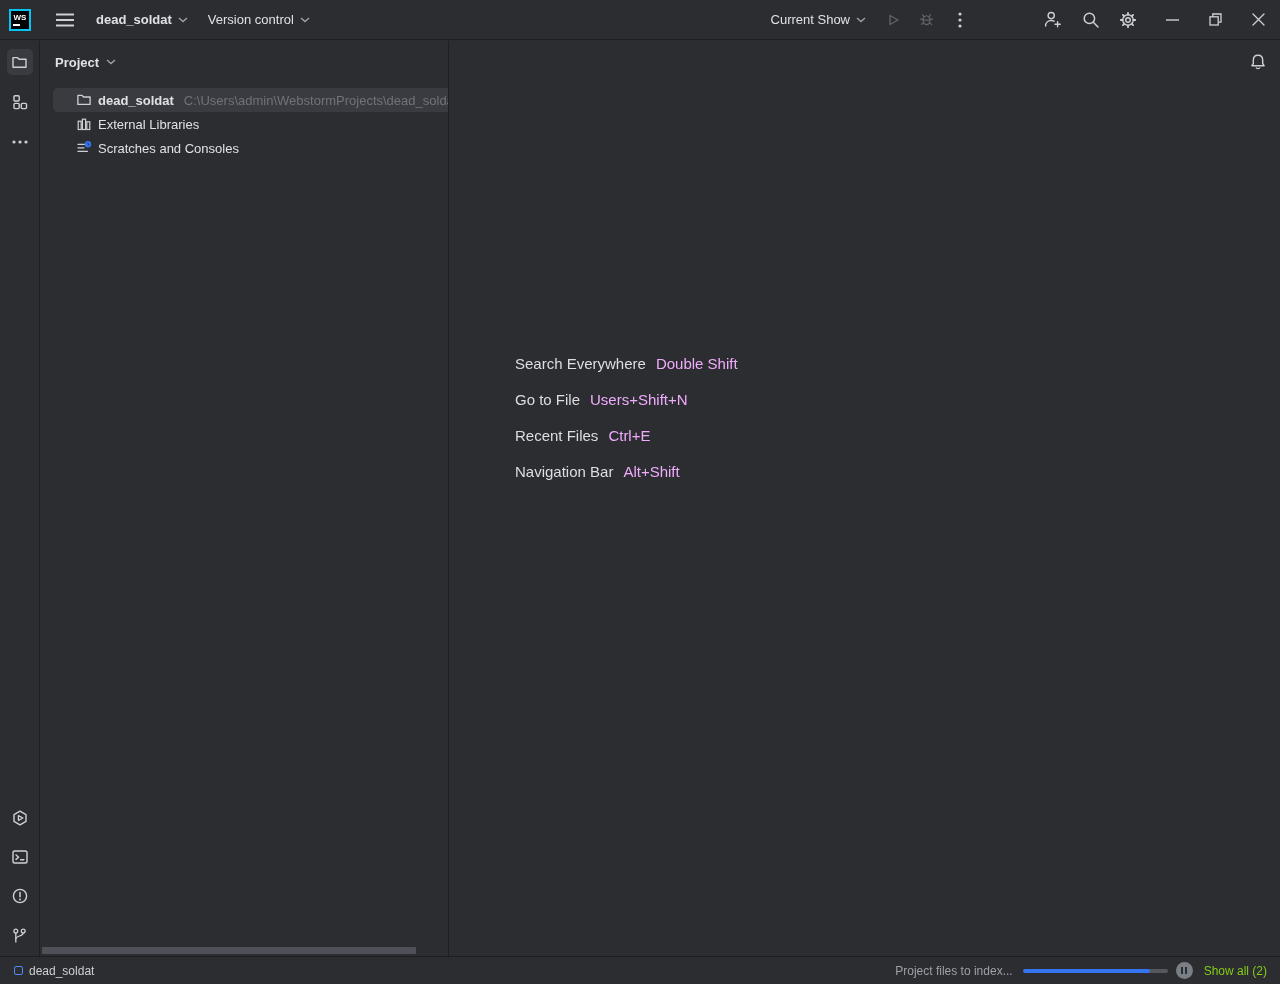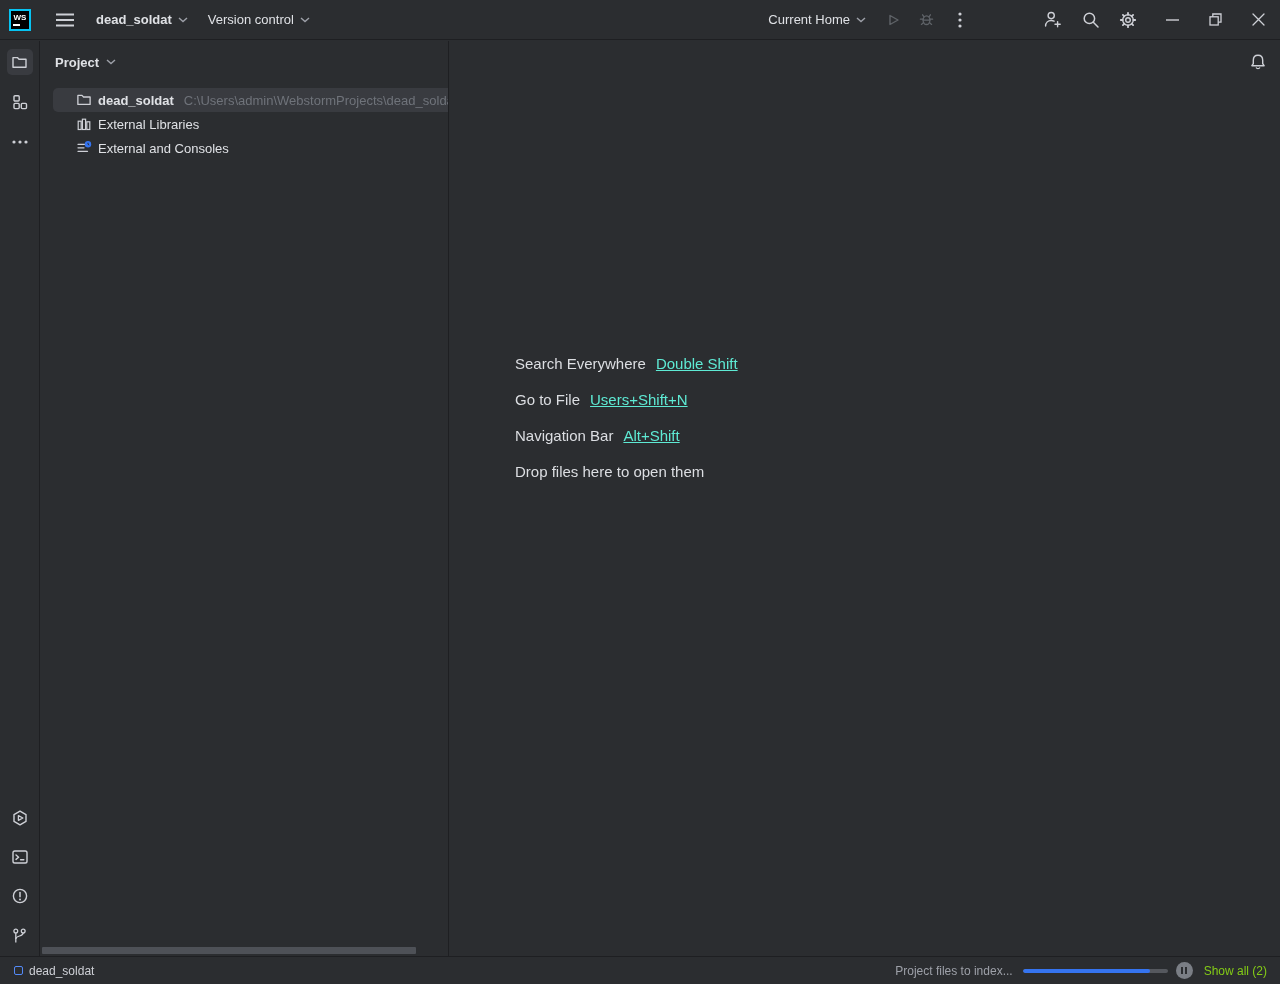--- a/index.html
+++ b/index.html
@@ -77,21 +77,21 @@
     position:absolute; left:2px; bottom:2px; width:374px; height:7px;
     background:#4E5157; border-radius:1px;
   }
 
   
   #main { flex:1; position:relative; }
   #bell { position:absolute; top:12px; right:13px; }
   #shortcuts { position:absolute; left:66px; top:310px; }
   .sc-row { height:24px; margin-bottom:12px; display:flex; align-items:center; font-size:15px; }
   .sc-label { color:#DCDEE2;text-align:center; }
-  .sc-keys { color:#5eead4; margin-left:10px;text-decoration:underline; }
+  .sc-keys { color:#f0abfc; margin-left:10px; }
 
   
   #statusbar {
     position:absolute; left:0; right:0; bottom:0; height:28px;
     border-top:1px solid #1E1F22; display:flex; align-items:center;
     padding:0 13px 0 14px; font-size:12px; color:#CED0D6;
   }
   .module-ic { width:9px; height:9px; border:1.5px solid #548AF7; border-radius:2px; margin-right:6px; flex:0 0 auto; }
   #statusbar .spacer { flex:1; }
   .scan-text { color:#9DA0A8; }
@@ -136,21 +136,21 @@
     <div class="tb-btn tb-select" style="margin-left:10px">
       <span>Version control</span>
       <svg class="ic-grey" width="10" height="6" viewBox="0 0 10 6">
         <path d="M1 1 L5 4.6 L9 1" fill="none" stroke="currentColor" stroke-width="1.4"></path>
       </svg>
     </div>
 
     <div class="spacer"></div>
 
     <div class="tb-btn tb-select">
-      <span>Current Home</span>
+      <span>Current Show</span>
       <svg class="ic-grey" width="10" height="6" viewBox="0 0 10 6">
         <path d="M1 1 L5 4.6 L9 1" fill="none" stroke="currentColor" stroke-width="1.4"></path>
       </svg>
     </div>
 
     <div class="tb-btn" style="margin-left:8px">
       <svg class="ic-dim" width="16" height="16" viewBox="0 0 16 16">
         <path d="M5 3.5 L13 8 L5 12.5 Z" fill="none" stroke="currentColor" stroke-width="1.4" stroke-linejoin="round"></path>
       </svg>
     </div>
@@ -306,21 +306,21 @@
         <div class="tree-row">
           <svg width="16" height="16" viewBox="0 0 16 16" style="flex:0 0 auto">
             <g stroke="#CED0D6" stroke-width="1.3" stroke-linecap="round">
               <line x1="2" y1="4.3" x2="8.6" y2="4.3"></line>
               <line x1="2" y1="7.8" x2="8" y2="7.8"></line>
               <line x1="2" y1="11.3" x2="11.5" y2="11.3"></line>
             </g>
             <circle cx="12" cy="4.3" r="3.2" fill="#3574F0"></circle>
             <path d="M12 2.8 V4.3 L13.2 5.1" fill="none" stroke="#2B2D30" stroke-width="1"></path>
           </svg>
-          <span class="name">External and Consoles</span>
+          <span class="name">Scratches and Consoles</span>
         </div>
       </div>
 
       <div class="hscroll"></div>
     </div>
 
     <div id="main">
       <div id="bell">
         <svg class="ic" width="18" height="18" viewBox="0 0 18 18">
           <path d="M9 2.2 C6.1 2.2 4.3 4.4 4.3 7.2 V10.7 L2.9 12.7 H15.1 L13.7 10.7 V7.2 C13.7 4.4 11.9 2.2 9 2.2 Z" fill="none" stroke="currentColor" stroke-width="1.4" stroke-linejoin="round"></path>
@@ -331,25 +331,26 @@
       <div id="shortcuts">
         <div class="sc-row">
           <span class="sc-label">Search Everywhere</span>
           <span class="sc-keys">Double Shift</span>
         </div>
         <div class="sc-row">
           <span class="sc-label">Go to File</span>
           <span class="sc-keys">Users+Shift+N</span>
         </div>
         <div class="sc-row">
+          <span class="sc-label">Recent Files</span>
+          <span class="sc-keys">Ctrl+E</span>
+        </div>
+        <div class="sc-row">
           <span class="sc-label">Navigation Bar</span>
           <span class="sc-keys">Alt+Shift</span>
-        </div>
-        <div class="sc-row">
-          <span class="sc-label">Drop files here to open them</span>
         </div>
       </div>
     </div>
   </div>
 
   <div id="statusbar">
     <span class="module-ic"></span>
     <span>dead_soldat</span>
 
     <div class="spacer"></div>

